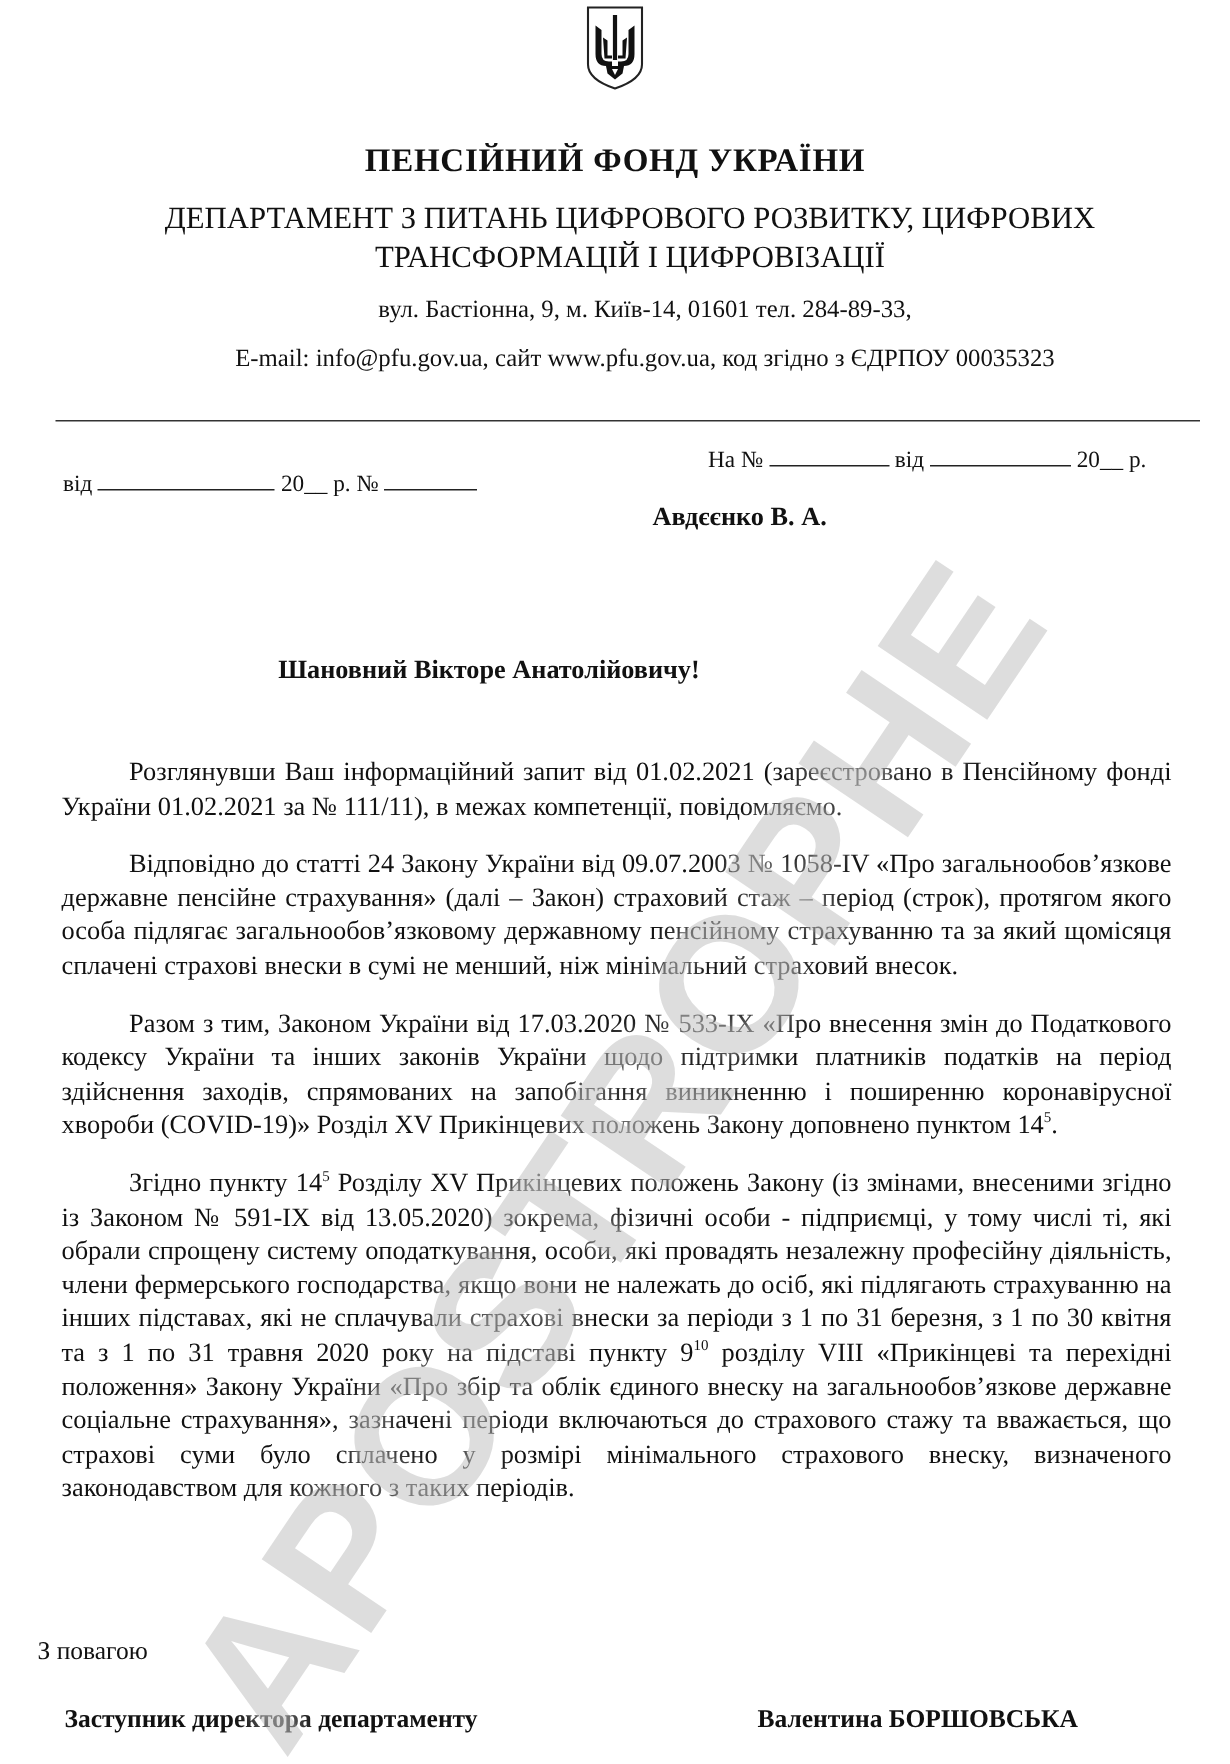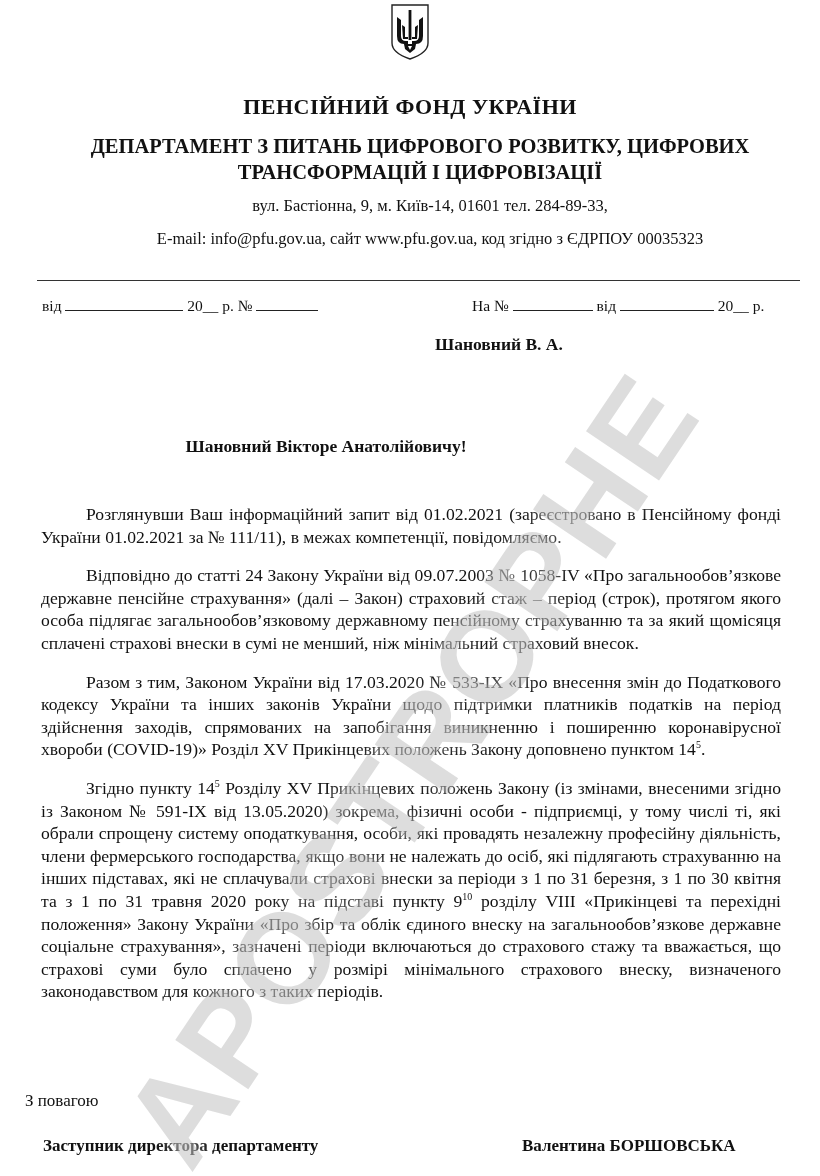--- a/index.html
+++ b/index.html
@@ -5,42 +5,42 @@
   html, body { margin:0; padding:0; background:#ffffff; }
   body { width:820px; height:1176px; position:relative; overflow:hidden;
          font-family:"Liberation Serif", "DejaVu Serif", serif; color:#111; }
   .page { position:absolute; left:0; top:0; width:820px; height:1176px;padding-left:12px; }
 
   .emblem { position:absolute; left:389px; top:3px; width:42px; height:58px; }
 
   .org-title { position:absolute; left:0; width:820px; top:94px; text-align:center;
                font-weight:bold; font-size:22px; letter-spacing:0.5px; }
   .dept-title { position:absolute; left:40px; width:760px; top:133px; text-align:center;
-                font-weight:bold; font-size:20.5px; line-height:26px; }
+                font-weight:normal; font-size:20.5px; line-height:26px; }
   .address { position:absolute; left:0; width:860px; top:196px; text-align:center; font-size:16.5px; }
   .contacts { position:absolute; left:0; width:860px; top:229px; text-align:center; font-size:16.5px; }
   .rule { position:absolute; left:37px; width:763px; top:280px; height:0; border-top:1.3px solid #333; }
 
-  .ref-left { position:absolute; left:42px; top:296px; font-size:15.5px; white-space:pre; }
+  .ref-left { position:absolute; left:42px; top:312px; font-size:15.5px; white-space:pre; }
   .ref-right { position:absolute; left:472px; top:296px; font-size:15.5px; white-space:pre; }
   .blank { display:inline-block; border-bottom:1px solid #222; height:14px; vertical-align:baseline; }
 
   .addressee { position:absolute; left:435px; top:330px; font-weight:bold; font-size:17.5px; line-height:29px; }
 
   .salutation { position:absolute; left:0; width:652px; top:436px; text-align:center;
                 font-weight:bold; font-size:17.5px; }
 
   .body-text { position:absolute; left:25px; width:772px; top:487px; font-size:17.6px;
                line-height:22.6px; text-align:justify; }
   .body-text p { margin:16px; text-indent:45px;font-family:Liberation Serif, serif; }
   sup { font-size:10px; line-height:0; vertical-align:super; }
 
   .closing { position:absolute; left:25px; top:1091px; font-weight:normal; font-size:17px; }
   .signer-role { position:absolute; left:43px; top:1136px; font-weight:bold; font-size:17px; }
-  .signer-name { position:absolute; left:522px; top:1136px; font-weight:bold; font-size:17px; }
+  .signer-name { position:absolute; left:505px; top:1136px; font-weight:bold; font-size:17px; }
 
   .watermark { position:absolute; left:410px; top:770px; transform:translate(-50%,-50%) rotate(-56deg);
                font-family:"Liberation Sans", "DejaVu Sans", sans-serif; font-weight:bold;
                font-size:128px; letter-spacing:2px; color:rgba(150,150,150,0.32);
                white-space:nowrap; pointer-events:none; z-index:5;
                text-shadow:0 0 18px rgba(255,255,255,0.6); }
 </style>
 </head>
 <body>
 
@@ -64,21 +64,21 @@
   </div>
   <div class="address">вул. Бастіонна, 9, м. Київ-14, 01601 тел. 284-89-33,</div>
   <div class="contacts">E-mail: info@pfu.gov.ua, сайт www.pfu.gov.ua,  код згідно з ЄДРПОУ 00035323</div>
   <div class="rule"></div>
 
   <div class="ref-left"><span>від</span> <span class="blank" style="width:118px"></span> <span>20__ р. №</span> <span class="blank" style="width:62px"></span></div>
 
   <div class="ref-right"><span>На №</span> <span class="blank" style="width:80px"></span> <span>від</span> <span class="blank" style="width:94px"></span> <span>20__ р.</span></div>
 
   <div class="addressee">
-    <div>Шановний В. А.</div>
+    <div>Авдєєнко В. А.</div>
   </div>
 
   <div class="salutation">Шановний Вікторе Анатолійовичу!</div>
 
   <div class="body-text">
     <p>Розглянувши Ваш інформаційний запит від 01.02.2021 (зареєстровано в Пенсійному фонді України 01.02.2021 за № 111/11), в межах компетенції, повідомляємо.</p>
     <p>Відповідно до статті 24 Закону України від 09.07.2003 № 1058-IV «Про загальнообов’язкове державне пенсійне страхування» (далі – Закон) страховий стаж – період (строк), протягом якого особа підлягає загальнообов’язковому державному пенсійному страхуванню та за який щомісяця сплачені страхові внески в сумі не менший, ніж мінімальний страховий внесок.</p>
     <p><span>Разом з тим, Законом України від 17.03.2020  № 533-IX «Про внесення змін до Податкового кодексу України та інших законів України щодо підтримки платників податків на період здійснення заходів, спрямованих на запобігання виникненню і поширенню коронавірусної хвороби (COVID-19)» Розділ XV Прикінцевих положень Закону доповнено пунктом 14</span><sup>5</sup><span>.</span></p>
     <p><span>Згідно пункту 14</span><sup>5</sup><span> Розділу XV Прикінцевих положень Закону (із змінами, внесеними згідно із Законом № 591-IX від 13.05.2020) зокрема, фізичні особи - підприємці, у тому числі ті, які обрали спрощену систему оподаткування, особи, які провадять незалежну професійну діяльність, члени фермерського господарства, якщо вони не належать до осіб, які підлягають страхуванню на інших підставах,  які не сплачували страхові внески за періоди з 1 по 31 березня, з 1 по 30 квітня та з 1 по 31 травня 2020 року на підставі пункту 9</span><sup>10</sup><span> розділу VIII «Прикінцеві та перехідні положення» Закону України «Про збір та облік єдиного внеску на загальнообов’язкове державне соціальне страхування», зазначені періоди включаються до страхового стажу та вважається, що страхові суми було сплачено у розмірі мінімального страхового внеску, визначеного законодавством для кожного з таких періодів.</span></p>
   </div>

